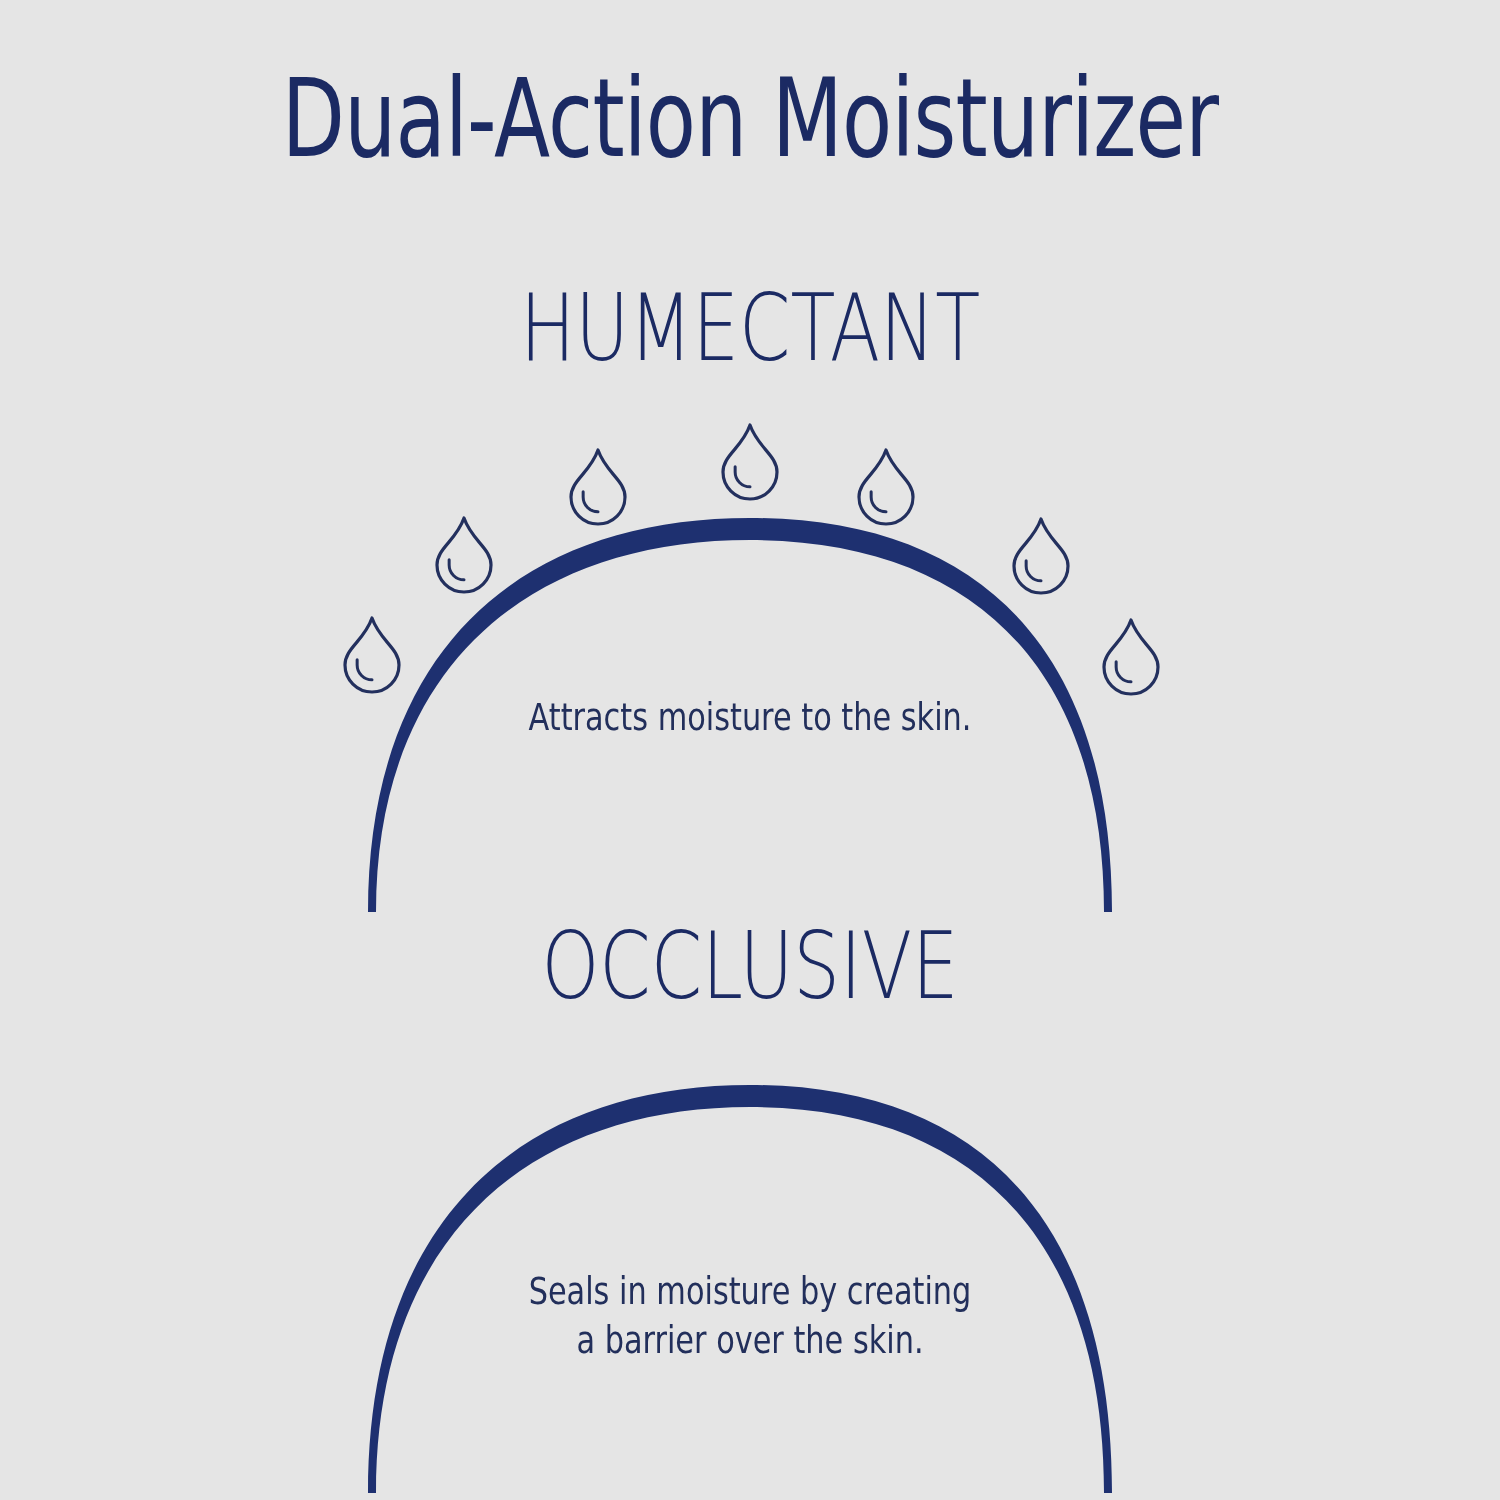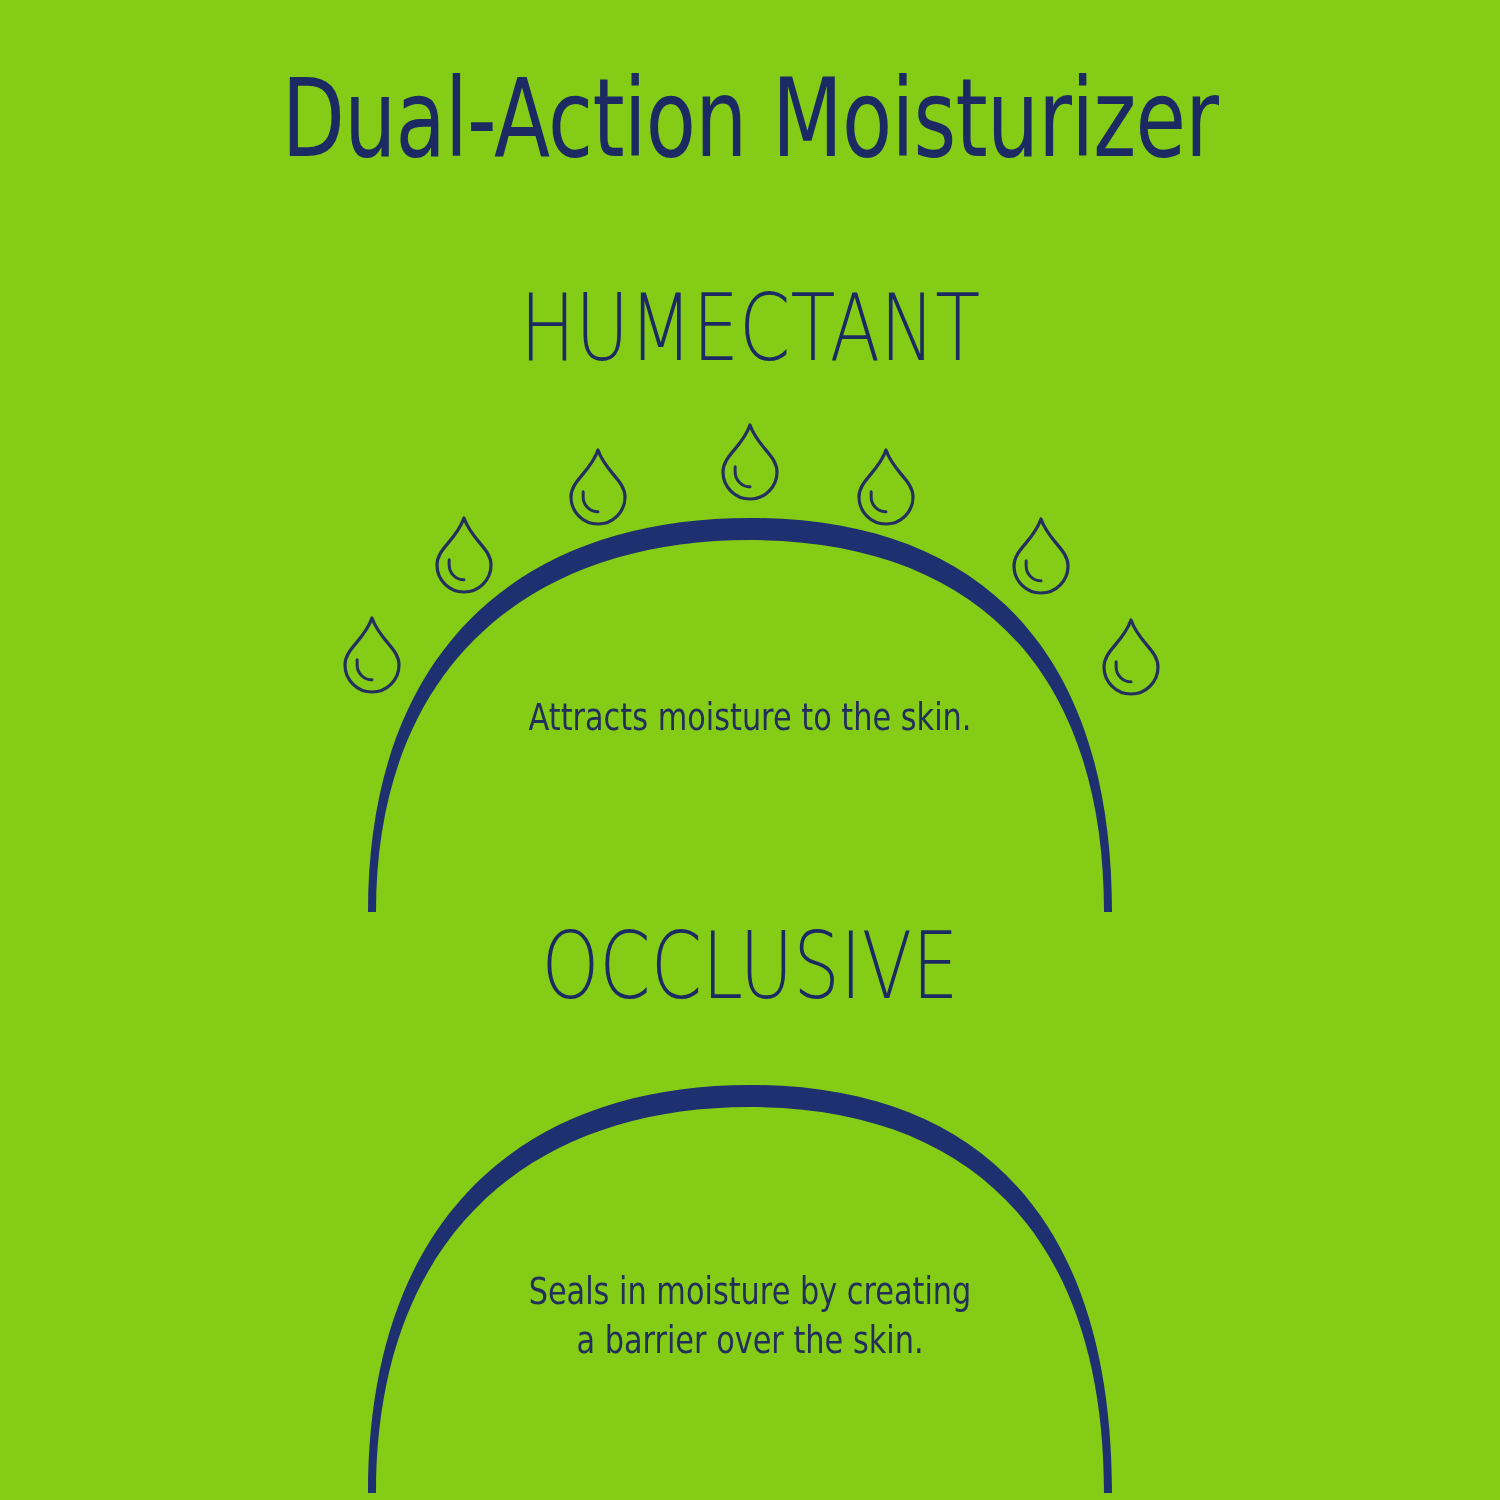--- a/index.html
+++ b/index.html
@@ -8,21 +8,21 @@
     padding: 0;
     background: #ffffff;
   }
   body {
     font-family: "Liberation Sans", sans-serif;
   }
   #canvas {
     position: relative;
     width: 1500px;
     height: 1500px;
-    background: #84cc16;
+    background: #e5e5e5;
     overflow: hidden;
   }
 
   
   .title {
     position: absolute;
     left: 0;
     top: 62px;
     width: 1500px;
     text-align: center;

